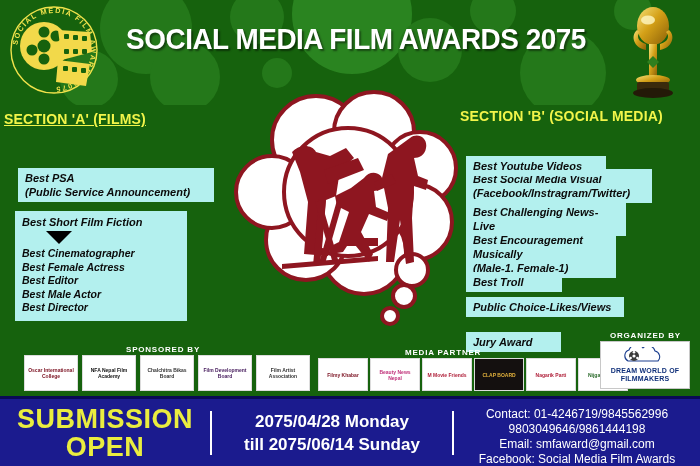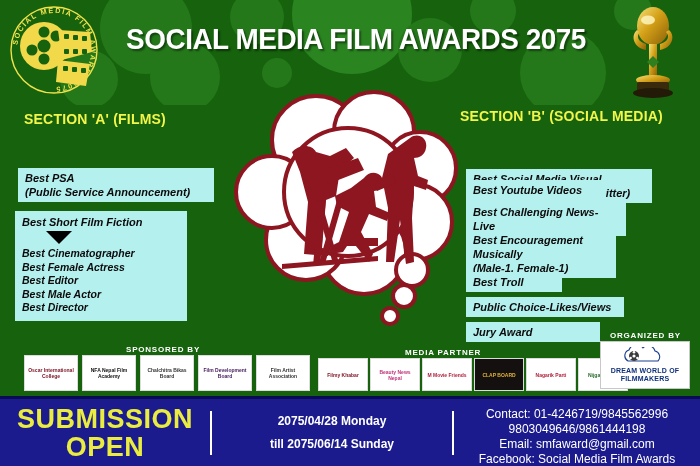--- a/index.html
+++ b/index.html
@@ -97,21 +97,21 @@
 
   
   .section-title {
     position: absolute;
     color: #f2f54a;
     font-size: 14px;
     font-weight: bold;
     letter-spacing: 0.2px;
     white-space: nowrap;
   }
-  .section-a-title { left: 24px; top: 111px; }
+  .section-a-title { left: 4px; top: 111px; text-decoration: underline; }
   .section-b-title { left: 460px; top: 108px; }
 
   .award-box {
     position: absolute;
     background: #b3f0ee;
     color: #0b0b0b;
     font-size: 11px;
     font-weight: bold;
     font-style: italic;
     line-height: 14px;
@@ -226,21 +226,21 @@
   .vdiv {
     width: 2px;
     height: 44px;
     background: #ffffff;
     flex: 0 0 2px;
   }
   .dates {
     width: 240px;
     justify-content: center;
     color: #ffffff;
-    font-size: 12px;
+    font-size: 17px;
     font-weight: bold;
     line-height: 23px;
     text-align: center;
     white-space: nowrap;
   }
   .contact {
     flex: 1;
     justify-content: center;
     color: #ffffff;
     font-size: 12px;
@@ -370,32 +370,32 @@
     <div class="item">Best Editor</div>
     <div class="item">Best Male Actor</div>
     <div class="item">Best Director</div>
   </div>
 
   <div class="section-title section-b-title">SECTION 'B' (SOCIAL MEDIA)</div>
 
   <div class="award-box" style="left:466px; top:133px; width:186px; white-space:pre-line;margin-top:36px;">Best Social Media Visual
 (Facebook/Instragram/Twitter)</div>
 
-  <div class="award-box" style="left:466px; top:180px; width:140px;">Best Youtube Videos</div>
+  <div class="award-box" style="left:466px; top:156px; width:140px;">Best Youtube Videos</div>
 
   <div class="award-box" style="left:466px; top:202px; width:160px;">Best Challenging News-Live</div>
 
   <div class="award-box" style="left:466px; top:230px; width:150px; white-space:pre-line;">Best Encouragement Musically
 (Male-1, Female-1)</div>
 
   <div class="award-box" style="left:466px; top:272px; width:96px;">Best Troll</div>
 
   <div class="award-box" style="left:466px; top:297px; width:158px;">Public Choice-Likes/Views</div>
 
-  <div class="award-box" style="left:466px; top:322px; width:134px;">Jury Award</div>
+  <div class="award-box" style="left:466px; top:332px; width:95px;">Jury Award</div>
 
   <div class="strip-label sponsored-label">SPONSORED BY</div>
   <div class="strip-label media-label">MEDIA PARTNER</div>
   <div class="strip-label organized-label">ORGANIZED BY</div>
 
   <div class="logo-tile" style="left:24px;  top:355px; width:54px; height:36px;">
     <div class="cap">Oscar International College</div>
   </div>
   <div class="logo-tile" style="left:82px;  top:355px; width:54px; height:36px;">
     <div class="cap" style="color:#111;">NFA Nepal Film Academy</div>

